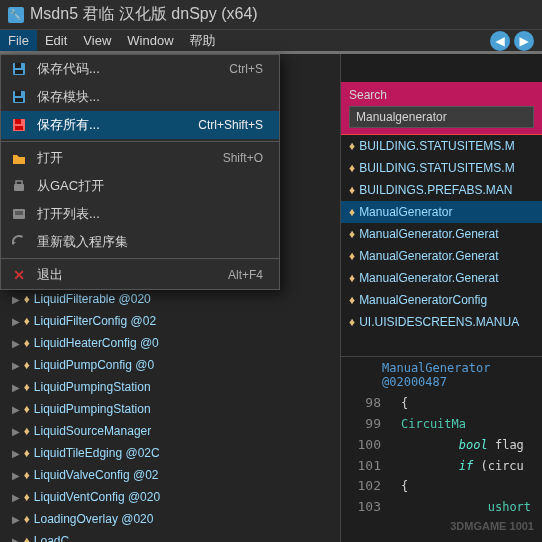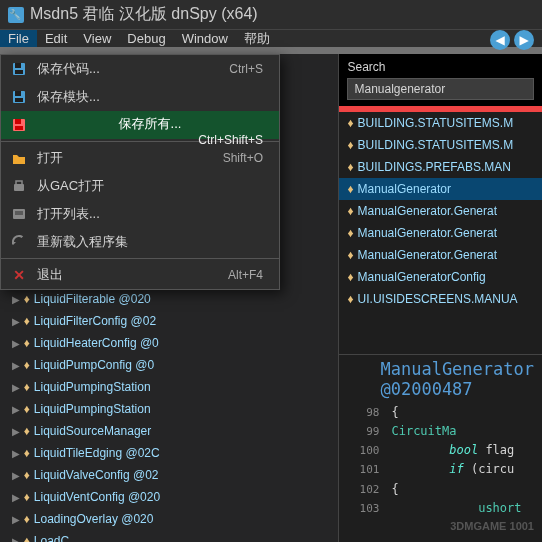--- a/index.html
+++ b/index.html
@@ -34,21 +34,22 @@
     .titlebar-text {
       font-size: 16px;
       color: #cccccc;
     }
 
     
     .menubar {
       height: 24px;
       background: #2d2d2d;
       display: flex;
-      border-bottom: 7px solid #737373;
+      align-items: center;
+      border-bottom: 3px solid #737373;
     }
     .menubar-item {
       padding: 2px 8px;
       font-size: 13px;
       color: #d4d4d4;
       cursor: pointer;
       height: 100%;
       display: flex;
       align-items: center;
     }
@@ -85,23 +86,22 @@
     .dropdown-item {
       display: flex;
       align-items: center;
       padding: 4px 16px 4px 36px;
       height: 28px;
       color: #d4d4d4;
       cursor: pointer;
       position: relative;
     }
     .dropdown-item.highlighted {
-      background: #14532d;
+      background: #0c4a6e;
       color: #fff;
-      flex-direction: column;
     }
     .dropdown-item .shortcut {
       margin-left: auto;
       color: #aaa;
       font-size: 12px;
     }
     .dropdown-item.highlighted .shortcut {
       color: #eee;
     }
     .dropdown-separator {
@@ -150,22 +150,23 @@
       flex: 1;
       background: #1e1e1e;
       display: flex;
       flex-direction: column;
       border-left: 1px solid #444;
     }
 
     
     .search-box {
       padding: 6px 8px;
-      border-bottom: 6px solid #ef4444;
-      background: #000000;
+      border-bottom: 1px solid #ef4444;
+      background: #be185d;
+      margin-top: 28px;
     }
     .search-label {
       font-size: 12px;
       color: #d4d4d4;
       margin-bottom: 4px;
     }
     .search-input {
       width: 100%;
       background: #3c3c3c;
       border: 1px solid #555;
@@ -207,34 +208,34 @@
     .code-panel {
       border-top: 1px solid #444;
       background: #1e1e1e;
       padding: 4px 8px;
       font-size: 12px;
       font-family: 'Consolas', monospace;
     }
     .code-header {
       color: #569cd6;
       margin-bottom: 4px;
-      font-size: 17px;
+      font-size: 12px;
       padding-left: 33px;
     }
     .code-line {
       display: flex;
       align-items: baseline;
       line-height: 1.6;
     }
     .line-num {
       color: #858585;
       min-width: 32px;
       text-align: right;
-      margin-right: 12px;
-      font-size: 11px;
+      margin-right: 20px;
+      font-size: 13px;
     }
     .line-content {
       color: #d4d4d4;
     }
     .code-keyword { color: #5eead4; font-style: italic; }
     .code-type { color: #4ec9b0; }
 
     
     .watermark {
       position: absolute;
@@ -264,23 +265,20 @@
   <div class="menubar-item active">
     <span>File</span>
   </div>
   <div class="menubar-item">
     <span>Edit</span>
   </div>
   <div class="menubar-item">
     <span>View</span>
   </div>
   <div class="menubar-item">
-    <span>Debug</span>
-  </div>
-  <div class="menubar-item">
     <span>Window</span>
   </div>
   <div class="menubar-item">
     <span>帮助</span>
   </div>
 
   <div style="margin-left:auto; display:flex; gap:4px; padding-right:8px;">
     <div style="width:20px;height:20px;background:#4a9fd4;border-radius:50%;display:flex;align-items:center;justify-content:center;color:#fff;font-size:12px;cursor:pointer;">◀</div>
     <div style="width:20px;height:20px;background:#4a9fd4;border-radius:50%;display:flex;align-items:center;justify-content:center;color:#fff;font-size:12px;cursor:pointer;">▶</div>
   </div>

